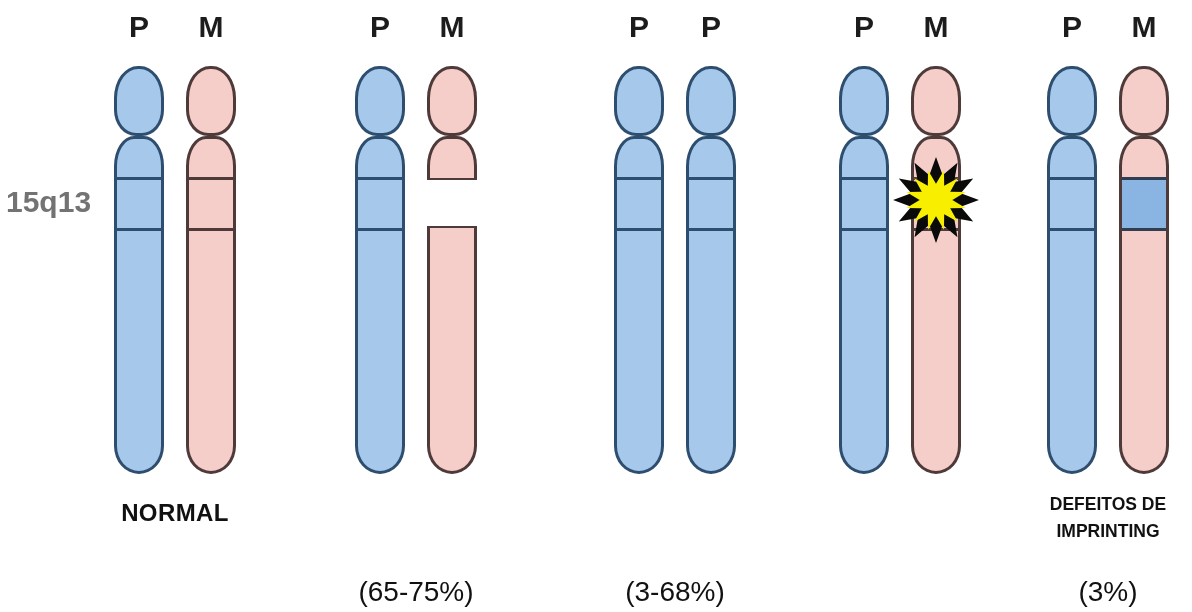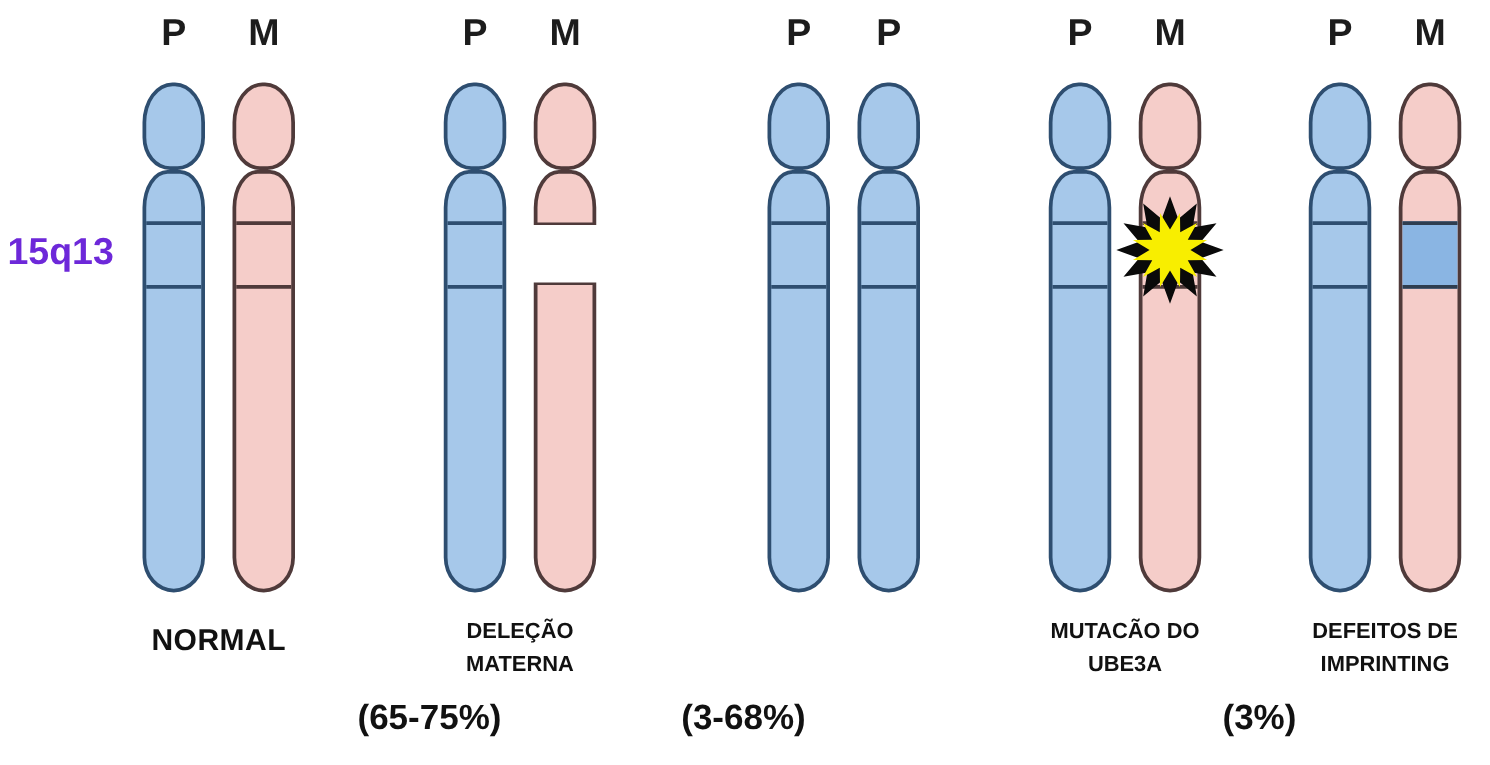--- a/index.html
+++ b/index.html
@@ -1,21 +1,21 @@
 <!DOCTYPE html>
 <html style="--paternal-fill: #a6c8ea; --paternal-stroke: #2e4e70; --maternal-fill: #f5cdc9; --maternal-stroke: #4f3a3a; --imprint-band-fill: #8ab5e3; --imprint-band-line: #2f3e50; --star-fill: #f8ee00; --star-stroke: #0a0a0a;"><head>
 <meta charset="utf-8">
 <style>
   html,body{margin:0;padding:0;background:#fff;}
   .stage{
     position:relative;width:1192px;height:612px;background:#ffffff;
     font-family:"Liberation Sans",sans-serif;color:#111;overflow:hidden;
   }
   .region-label{
-    position:absolute;left:6px;top:185px;font-weight:700;font-size:30px;color:#6d28d9;
+    position:absolute;left:6px;top:185px;font-weight:700;font-size:30px;color:#737373;
   }
   .group{position:absolute;top:0;width:122px;height:612px;}
   .g1{left:114px}.g2{left:355px}.g3{left:614px}.g4{left:839px}.g5{left:1047px}
 
   .allele{
     position:absolute;top:11px;width:50px;text-align:center;
     font-weight:700;font-size:30px;line-height:32px;color:#1c1c1c;
   }
   .a1{left:0}.a2{left:72px}
 
@@ -60,22 +60,22 @@
   }
   .star{position:absolute;left:-21px;top:88px;width:92px;height:92px;z-index:3;}
 
   .name{
     position:absolute;top:491px;left:50%;transform:translateX(-50%);
     width:260px;text-align:center;font-weight:700;font-size:17.5px;line-height:27px;
     white-space:pre-line;color:#111;
   }
   .name-large{top:499px;font-size:24px;line-height:28px;letter-spacing:.4px;}
   .percent{
-    position:absolute;top:558px;left:50%;transform:translateX(-50%);
-    width:260px;text-align:left;font-weight:700;font-size:28px;color:#111;
+    position:absolute;top:576px;left:50%;transform:translateX(-50%);
+    width:260px;text-align:center;font-weight:400;font-size:28px;color:#111;
   }
 </style>
 </head>
 <body>
 
 <div class="stage">
 
   <div class="region-label">15q13</div>
 
   <section class="group g1">
@@ -104,22 +104,20 @@
       <div class="bodyq">
         <div class="band"></div>
       </div>
     </div>
     <div class="chromo c2 pink">
       <div class="head"></div>
       <div class="seg-top"></div>
       <div class="deletion-gap"></div>
       <div class="seg-bottom"></div>
     </div>
-    <div class="name">DELEÇÃO
-MATERNA</div>
     <div class="percent">(65-75%)</div>
   </section>
 
   <section class="group g3">
     <span class="allele a1">P</span>
     <span class="allele a2">P</span>
     <div class="chromo c1 blue">
       <div class="head"></div>
       <div class="bodyq">
         <div class="band"></div>
@@ -146,22 +144,20 @@
     <div class="chromo c2 pink">
       <div class="head"></div>
       <div class="bodyq">
         <div class="band"></div>
       </div>
       <svg class="star" viewBox="0 0 90 90" xmlns="http://www.w3.org/2000/svg">
         <polygon style="fill:var(--star-stroke,#0a0a0a)" points="45,3 51.5,20.8 66,8.6 62.7,27.3 81.4,24 69.2,38.5 87,45 69.2,51.5 81.4,66 62.7,62.7 66,81.4 51.5,69.2 45,87 38.5,69.2 24,81.4 27.3,62.7 8.6,66 20.8,51.5 3,45 20.8,38.5 8.6,24 27.3,27.3 24,8.6 38.5,20.8"></polygon>
         <polygon style="fill:var(--star-fill,#f8ee00)" points="52.8,16 53,31.1 66.2,23.8 58.9,37 74,37.2 61,45 74,52.8 58.9,53 66.2,66.2 53,58.9 52.8,74 45,61 37.2,74 37,58.9 23.8,66.2 31.1,53 16,52.8 29,45 16,37.2 31.1,37 23.8,23.8 37,31.1 37.2,16 45,29"></polygon>
       </svg>
     </div>
-    <div class="name">MUTACÃO DO
-UBE3A</div>
   </section>
 
   <section class="group g5">
     <span class="allele a1">P</span>
     <span class="allele a2">M</span>
     <div class="chromo c1 blue">
       <div class="head"></div>
       <div class="bodyq">
         <div class="band"></div>
       </div>

